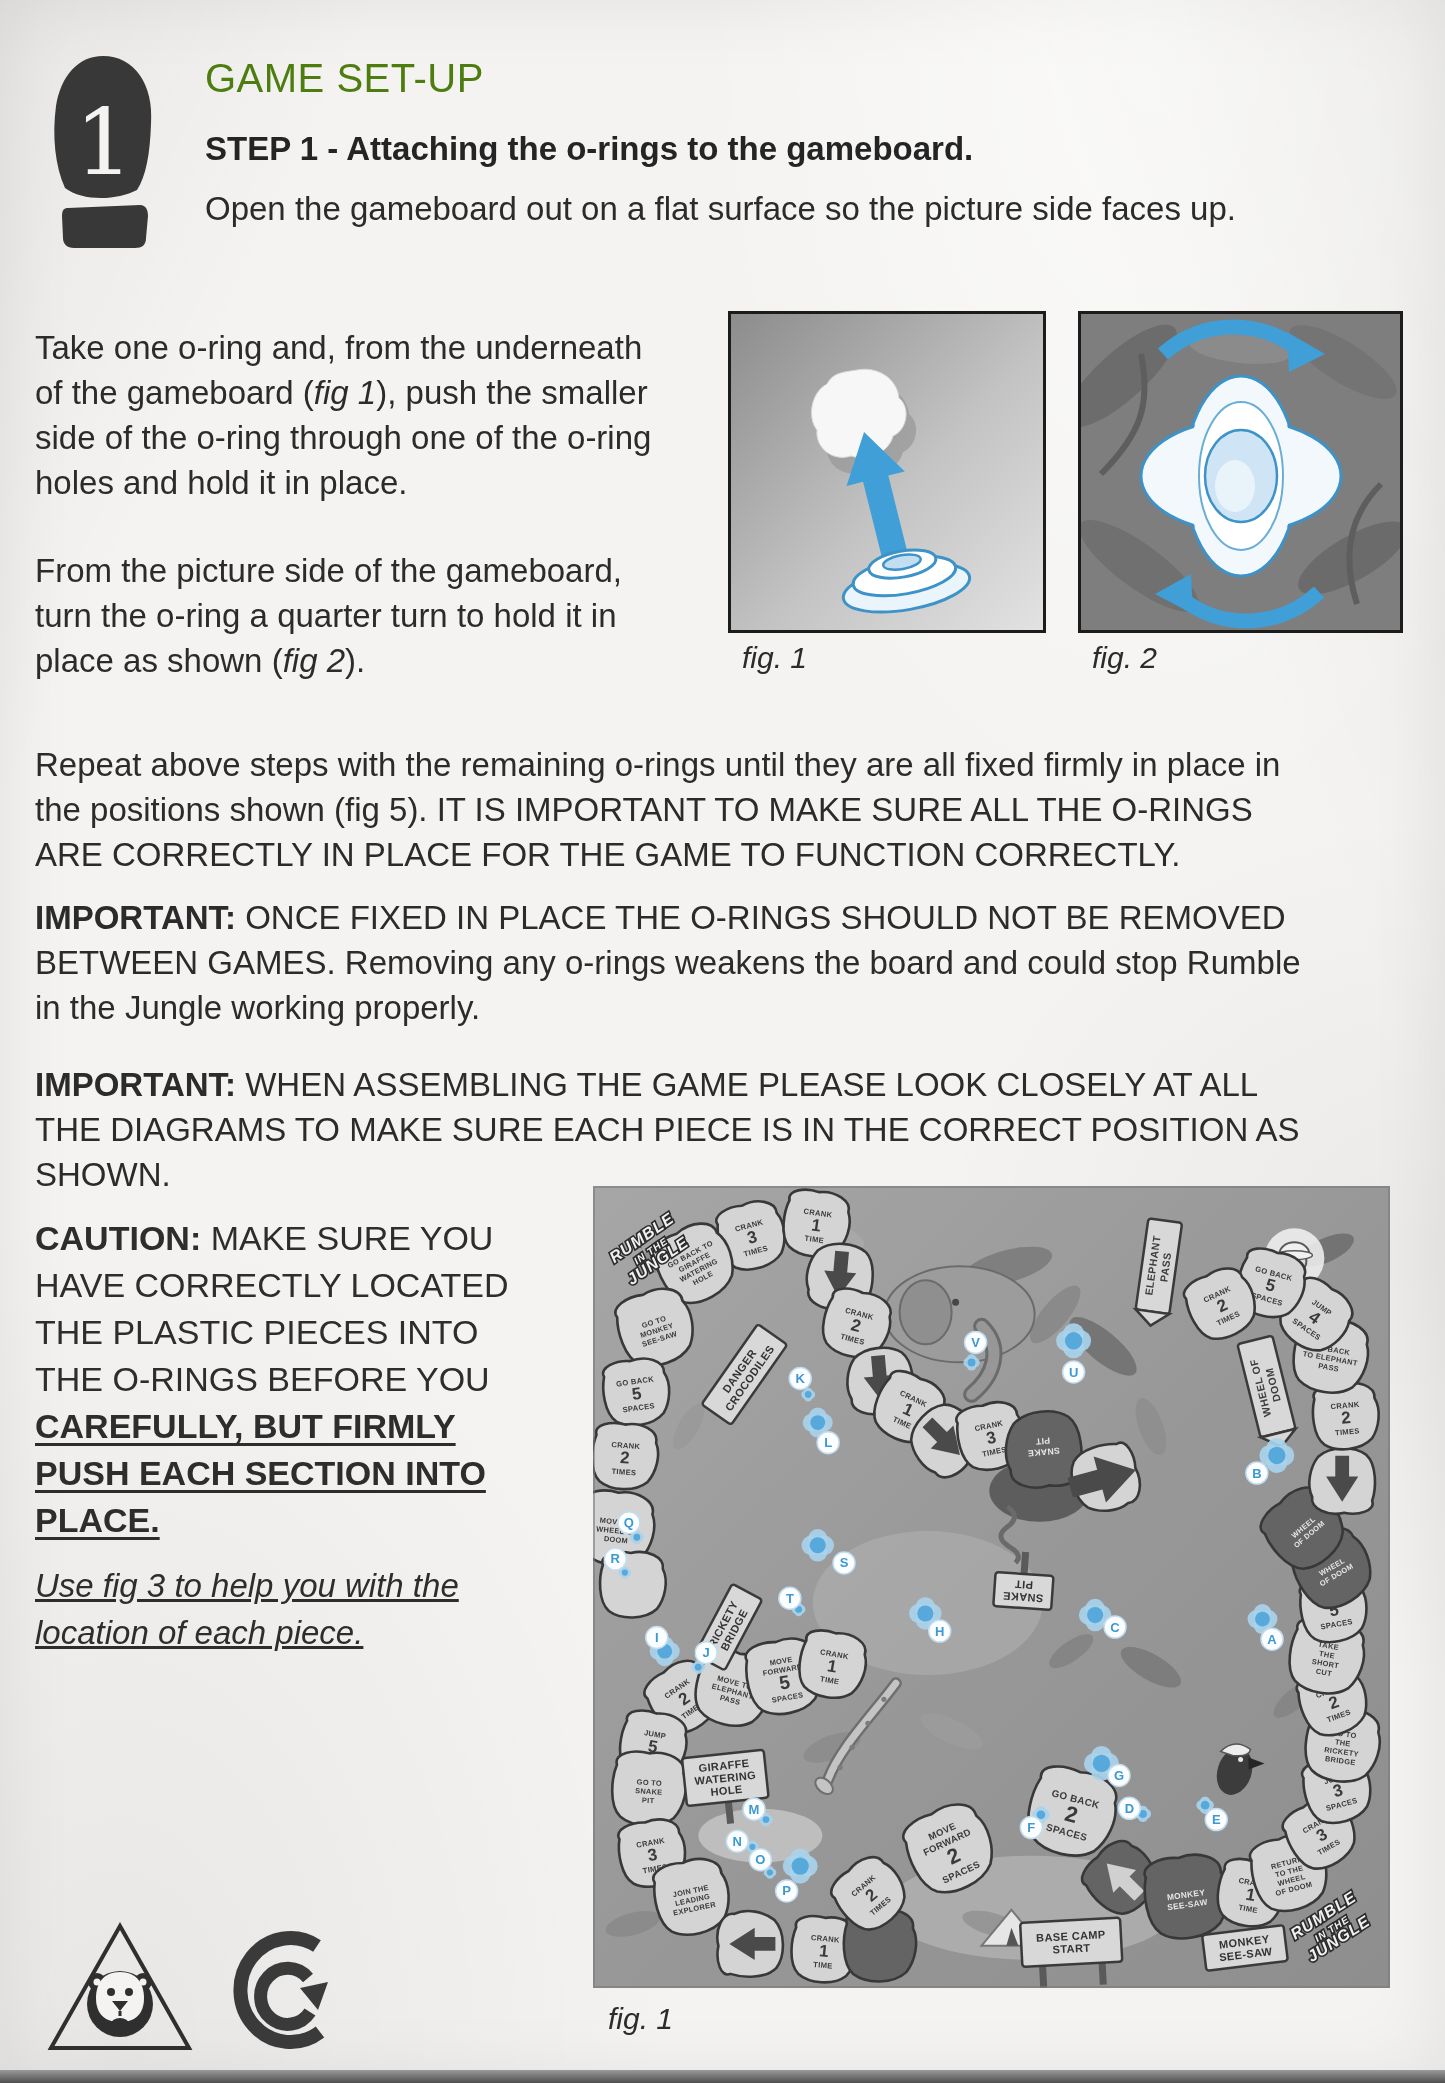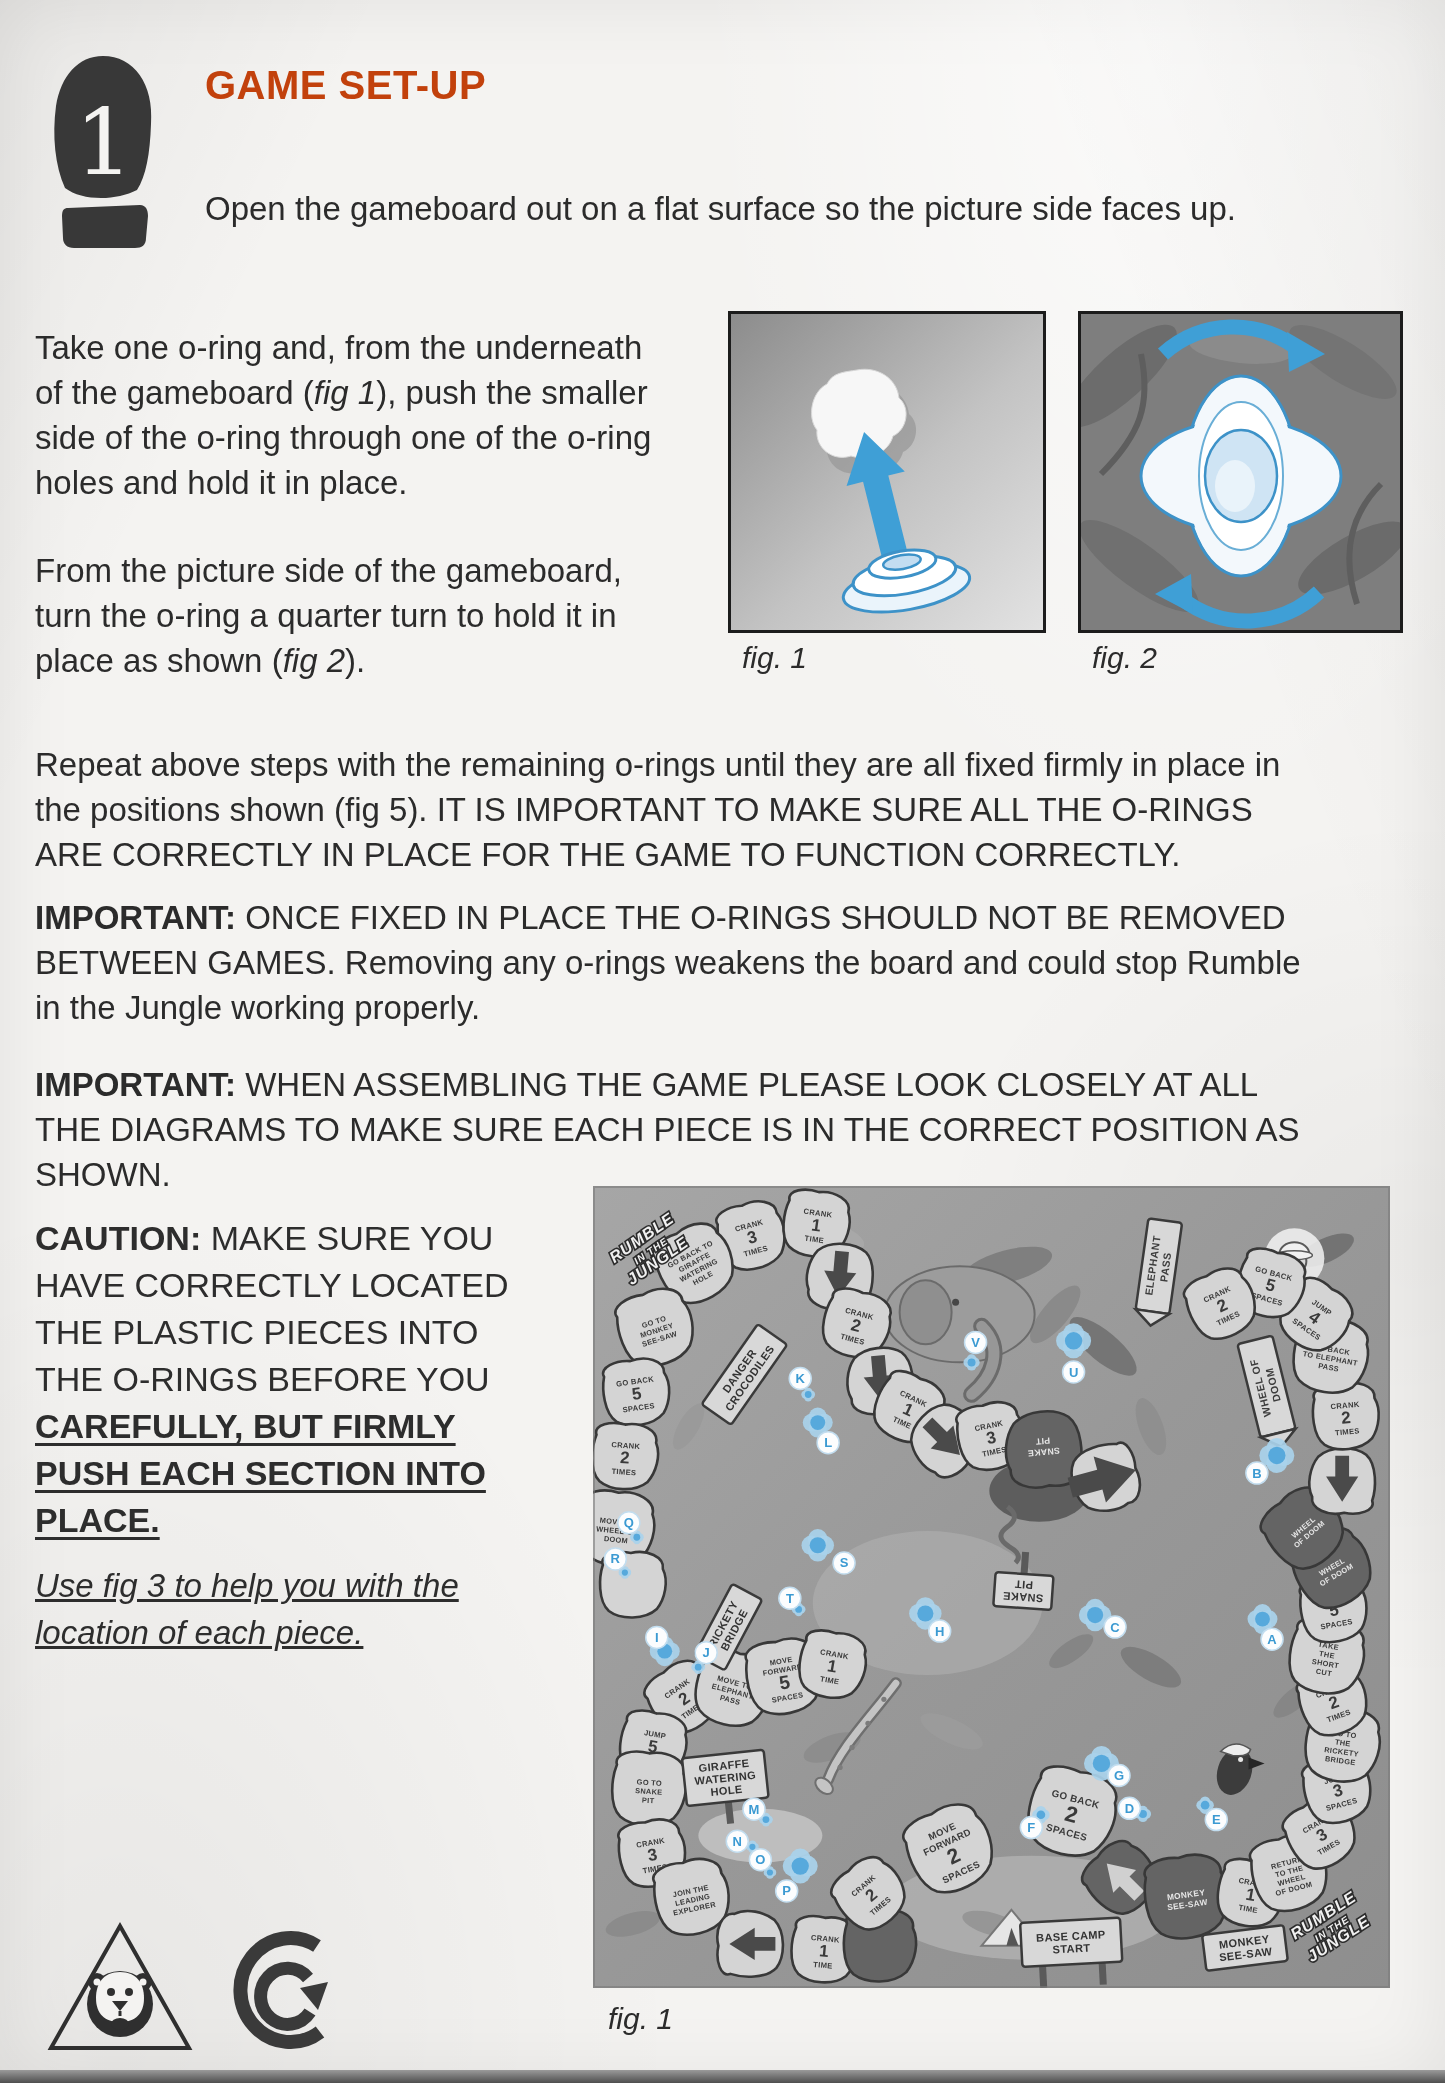--- a/index.html
+++ b/index.html
@@ -9,21 +9,21 @@
     box-shadow:inset 0 0 80px rgba(0,0,0,.08);}
   .page::before{content:"";position:absolute;inset:0;pointer-events:none;background:
     linear-gradient(115deg, rgba(0,0,0,.05), transparent 16%),
     linear-gradient(250deg, rgba(0,0,0,.035), transparent 20%),
     radial-gradient(ellipse at 80% 2%, rgba(255,255,255,.6), transparent 28%),
     radial-gradient(ellipse at 8% 99%, rgba(0,0,0,.05), transparent 30%),
     radial-gradient(ellipse at 99% 60%, rgba(0,0,0,.04), transparent 25%);}
   .abs{position:absolute;}
   .pre{white-space:pre-line;}
   h1,h2,p,figure{margin:0;padding:0;}
-  .title{font-size:40px;font-weight:bold;letter-spacing:.5px;color:#c2410c;margin-top:7px;}
+  .title{font-size:40px;font-weight:normal;letter-spacing:.5px;color:#4d7c0f;}
   .subhead{font-size:33px;font-weight:bold;color:#242424;}
   .body-text{font-size:33px;line-height:45px;color:#2b2b2b;}
   .caution-text{font-size:34px;line-height:47px;}
   .note-text{font-size:33px;line-height:47px;font-style:italic;}
   .figcap{font-size:30px;font-style:italic;color:#2b2b2b;}
   .figbox{box-sizing:border-box;border:3px solid #1c1c1c;background:#9a9a9a;}
   .u-bold{font-weight:bold;text-decoration:underline;text-decoration-thickness:3px;text-underline-offset:5px;}
   .bottom-strip{background:linear-gradient(#9a9a9a,#4e4e4e);}
   svg text{font-family:"Liberation Sans",sans-serif;}
 </style>
@@ -34,20 +34,21 @@
 
   <div class="abs" style="left:38px;top:52px;width:130px;height:200px;">
     <svg width="130" height="200" viewBox="0 0 130 200">
       <path d="M65,4 C96,4 116,32 113,72 C112,102 108,124 99,138 C78,149 44,149 27,136 C17,114 14,84 18,54 C23,24 40,4 65,4 Z" fill="#383838"></path>
       <path d="M30,156 L102,153 C108,153 110,158 110,164 L108,186 C108,193 104,196 97,196 L36,196 C29,196 25,192 25,186 L24,164 C24,158 26,156 30,156 Z" fill="#383838"></path>
       <text x="66" y="122" text-anchor="middle" font-size="92" fill="#f4f3f1" style="font-family:'DejaVu Serif',serif;">1</text>
     </svg>
   </div>
 
   <h1 class="abs title" style="left:205px;top:56px;">GAME SET-UP</h1>
+  <h2 class="abs subhead" style="left:205px;top:130px;">STEP 1 - Attaching the o-rings to the gameboard.</h2>
   <p class="abs body-text" style="left:205px;top:186px;width:1200px;">Open the gameboard out on a flat surface so the picture side faces up.</p>
 
   <p class="abs body-text pre" style="left:35px;top:325px;width:680px;"><span>Take one o-ring and, from the underneath
 of the gameboard (</span><i>fig 1</i><span>), push the smaller
 side of the o-ring through one of the o-ring
 holes and hold it in place.</span></p>
 
   <p class="abs body-text pre" style="left:35px;top:548px;width:680px;"><span>From the picture side of the gameboard,
 turn the o-ring a quarter turn to hold it in
 place as shown (</span><i>fig 2</i><span>).</span></p>

